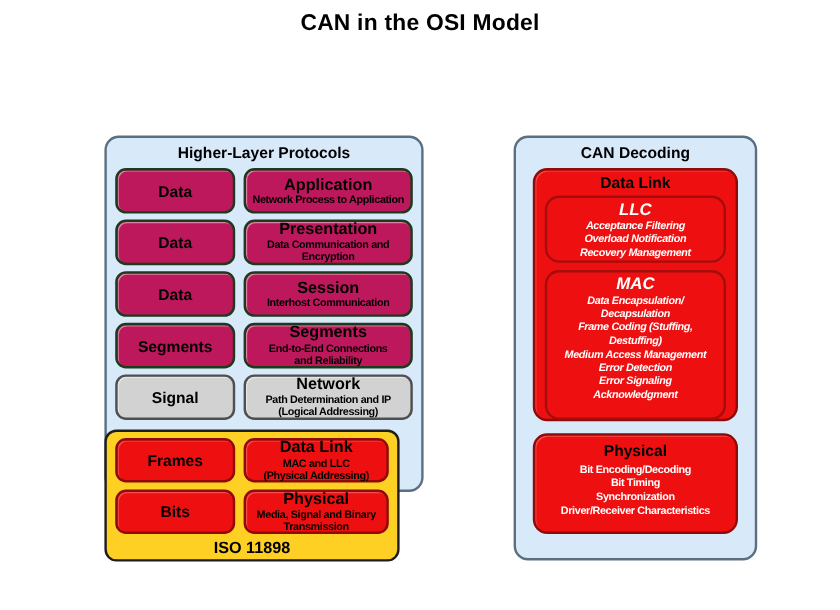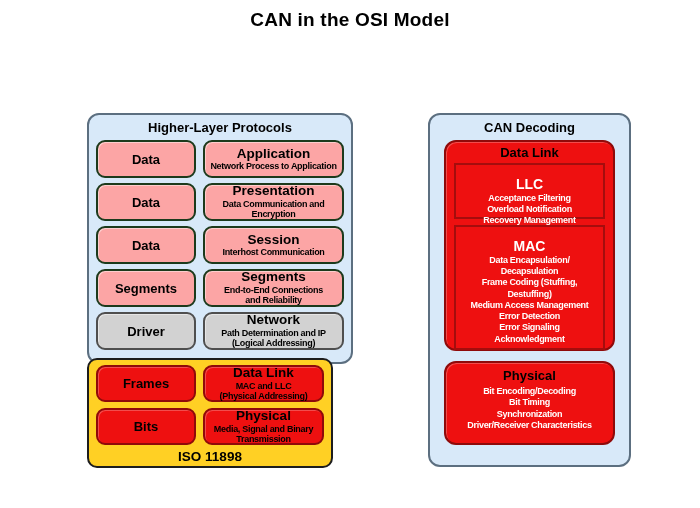--- a/index.html
+++ b/index.html
@@ -15,31 +15,31 @@
     text-align: center; font-size: 19px; letter-spacing: .2px;
   }
 
   .panel {
     position: absolute; background: #d8e9f9;
     border: 2px solid #5c6f80; border-radius: 12px;
   }
   .panel-header { text-align: center; font-size: 13px; padding: 4px 0 5px; }
 
   
-  #left-panel { left: 87px; top: 113px; width: 266px; height: 251px; padding: 1px 7px 0; }
+  #left-panel { left: 87px; top: 113px; width: 266px; height: 297px; padding: 1px 7px 0; }
   .rows { display: flex; flex-direction: column; gap: 5px; }
   .row { display: flex; gap: 7px; height: 38px; }
   .unit-box { width: 100px; }
   .layer-box { flex: 1; }
   .box {
     border-radius: 9px; display: flex; flex-direction: column;
     align-items: center; justify-content: center; text-align: center;
     box-shadow: inset 1px 1px 0 rgba(255,255,255,.45);
   }
-  .green { background: #fca5a5; border: 2px solid #1c3a1c; }
+  .green { background: #be185d; border: 2px solid #1c3a1c; }
   .gray  { background: #d2d2d2; border: 2px solid #4f4f4f; }
   .red   { background: #ee1010; border: 2px solid #8f0a0a; box-shadow: inset 1px 1px 0 rgba(255,255,255,.25); }
   .unit-label { font-size: 13px; }
   .layer-title { font-size: 13.5px; line-height: 1.1; }
   .layer-desc {
     font-size: 9px; letter-spacing: -0.3px; line-height: 1.13;
     white-space: pre-line;
   }
 
   
@@ -55,22 +55,22 @@
   
   #right-panel { left: 428px; top: 113px; width: 203px; height: 354px; padding: 1px 8px 0; }
   .big-red {
     background: #ee1010; border: 2px solid #8f0a0a; border-radius: 12px;
     margin: 0 6px; text-align: center;
     box-shadow: inset 1px 1px 0 rgba(255,255,255,.25);
   }
   #dl-box { height: 211px; padding: 0 8px; }
   .red-section-title { font-size: 13px; color: #000; padding: 3px 0 3px; }
   .nested {
-    background: #ee1010; border: 2px solid #a50d0d; border-radius: 0;
-    text-align: center; color: #fff; padding: 11px 1px;
+    background: #ee1010; border: 2px solid #a50d0d; border-radius: 12px;
+    text-align: center; color: #fff; padding: 1px 1px; font-style: italic;
   }
   #llc-box { height: 56px; margin-bottom: 6px; }
   #mac-box { height: 125px; }
   .nested-title { font-size: 14px; line-height: 1.2; }
   .feature {
     font-size: 9px; letter-spacing: -0.3px; line-height: 1.25;
     white-space: pre-line; color: #fff;
   }
   #phys-box { margin-top: 10px; height: 84px; padding-top: 2px; }
 </style>
@@ -120,21 +120,21 @@
       </div>
       <div class="box green layer-box">
         <div class="layer-title">Segments</div>
         <div class="layer-desc">End-to-End Connections
 and Reliability</div>
       </div>
     </div>
 
     <div class="row">
       <div class="box gray unit-box">
-        <div class="unit-label">Driver</div>
+        <div class="unit-label">Signal</div>
       </div>
       <div class="box gray layer-box">
         <div class="layer-title">Network</div>
         <div class="layer-desc">Path Determination and IP
 (Logical Addressing)</div>
       </div>
     </div>
 
   </div>
 </div>

